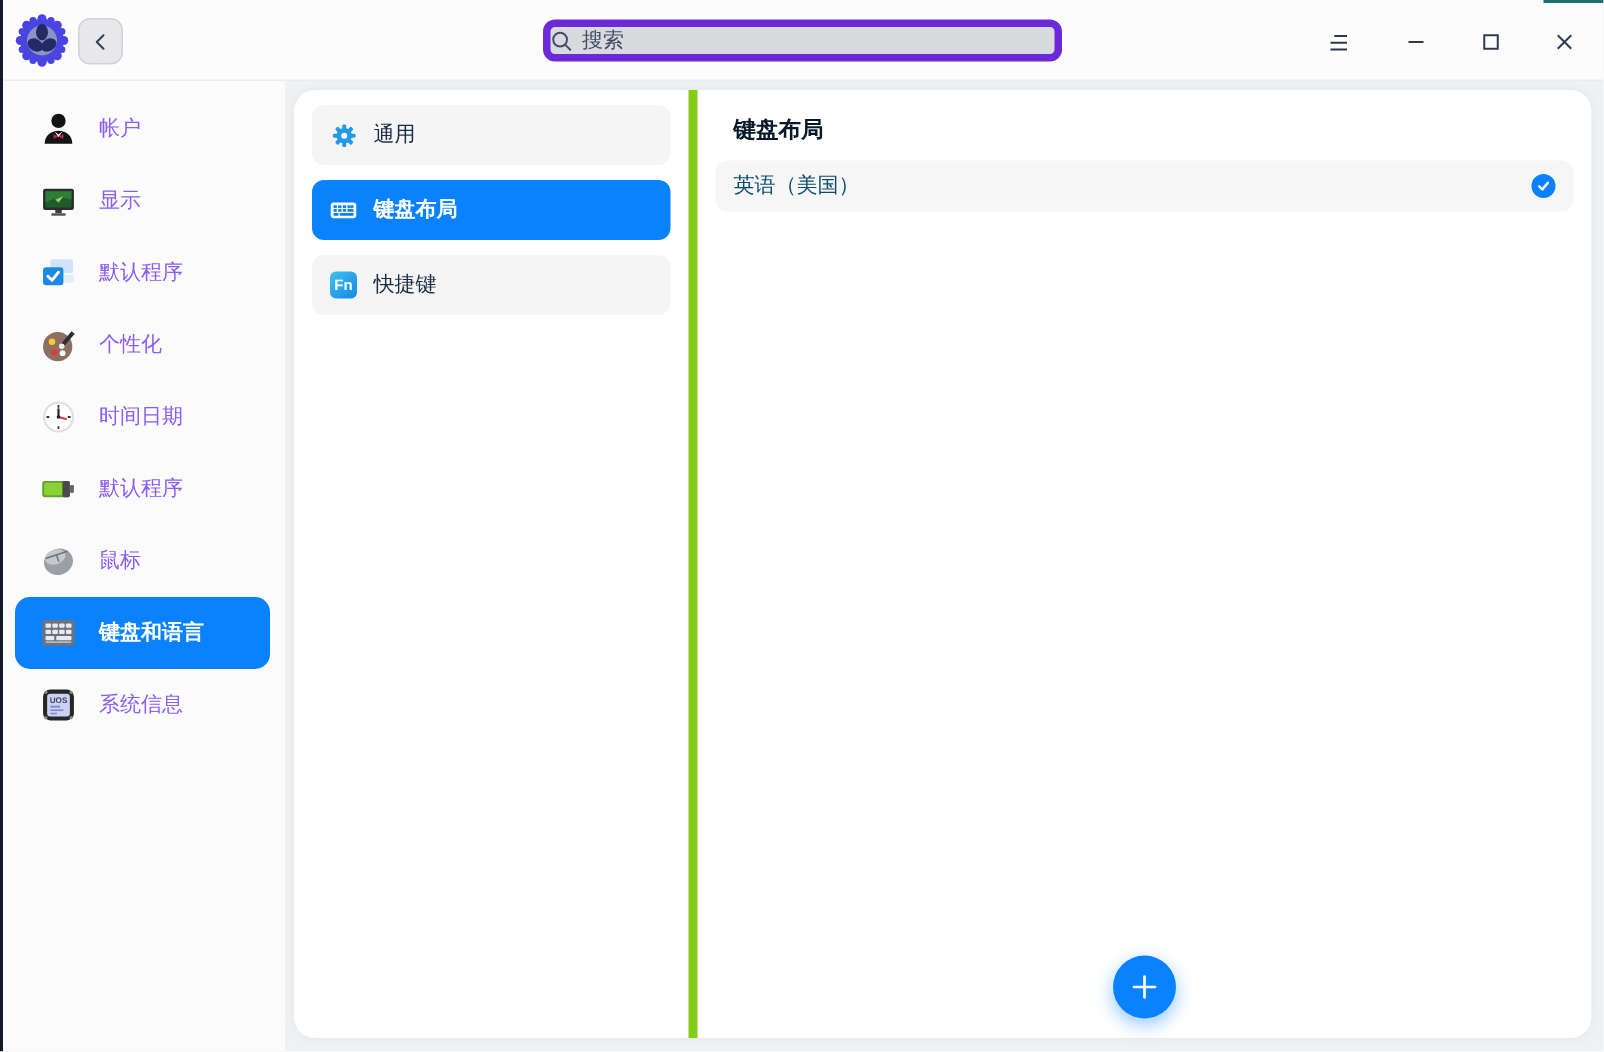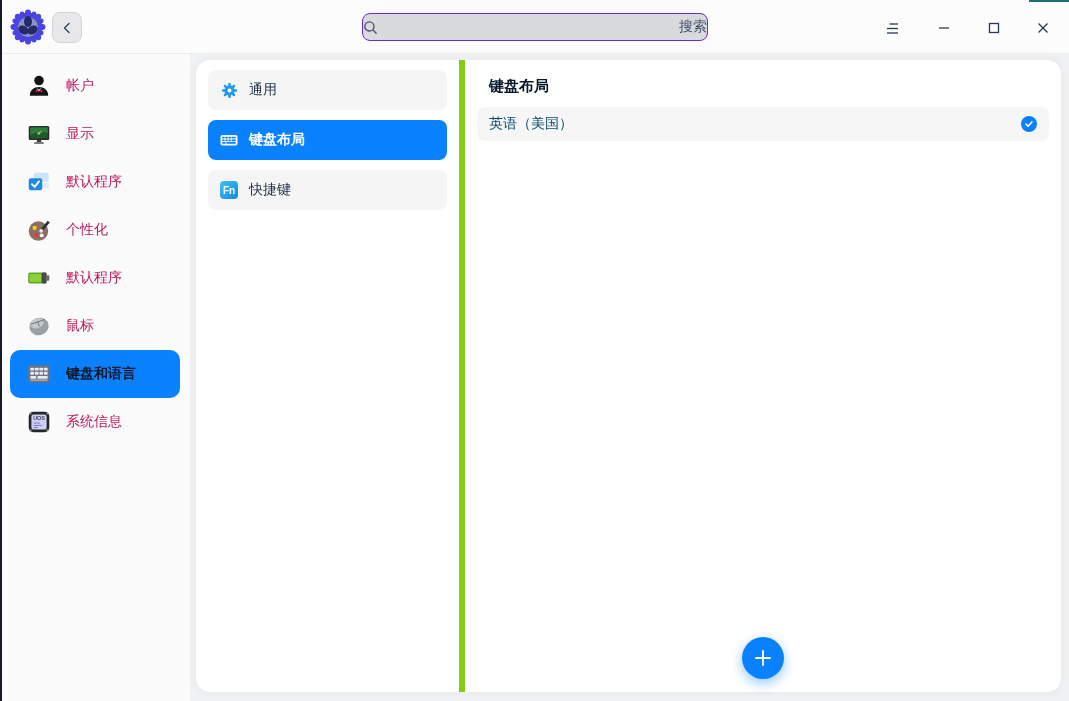--- a/index.html
+++ b/index.html
@@ -16,40 +16,40 @@
     background:#fcfcfd; border-bottom:1px solid #ececee;
   }
   .logo { position:absolute; left:10px; top:9px; width:36px; height:36px; }
   .back-btn {
     position:absolute; left:52px; top:12px; width:30px; height:31px;
     background:#e8e8ea; border:1px solid #d3d3d6; border-radius:8px;
     display:flex; align-items:center; justify-content:center; cursor:pointer;
   }
   .search-box {
     position:absolute; left:362px; top:13px; width:346px; height:28px;
-    background:#d8dade; border:1px solid #6d28d9; border-radius:8px;
-    display:flex; align-items:center; justify-content:space-between; gap:6px;
+    background:#d8dade; border:5px solid #6d28d9; border-radius:8px;
+    display:flex; align-items:center; justify-content:flex-start; gap:6px;
     font-size:14px; color:#414d68; cursor:text;
   }
   .tb-btn {
     position:absolute; top:14px; width:28px; height:28px;
     display:flex; align-items:center; justify-content:center; cursor:pointer;
   }
   .tb-menu { left:879px; } .tb-min { left:930px; } .tb-max { left:980px; } .tb-close { left:1029px; }
   
   .sidebar {
     position:absolute; left:0; top:54px; width:190px; height:647px;
     background:#fbfbfc; padding-top:8px;
   }
   .side-item {
     height:48px; margin:0 10px; padding-left:14px; border-radius:10px;
     display:flex; align-items:center; gap:12px;
-    font-size:14px; color:#be185d; cursor:pointer;
-  }
-  .side-item.selected { background:#0a82ff; color:#0f172a; font-weight:bold; }
+    font-size:14px; color:#8b5cf6; cursor:pointer;
+  }
+  .side-item.selected { background:#0a82ff; color:#ffffff; font-weight:bold; }
   .side-icon { width:30px; height:30px; flex:0 0 30px; display:flex; align-items:center; justify-content:center; }
   
   .card {
     position:absolute; left:196px; top:60px; width:865px; height:632px;
     background:#ffffff; border-radius:14px; box-shadow:0 0 8px rgba(0,0,0,0.05);
   }
   .subnav {
     position:absolute; left:0; top:0; width:269px; height:100%;
     border-right:6px solid #84cc16; padding:10px 12px;
   }
@@ -222,20 +222,38 @@
           <circle cx="14.5" cy="17" r="1.8" fill="#fafafa"></circle>
           <path d="M13 12 L20 3.5 L22 5 L15 13.2 z" fill="#263238"></path>
           <circle cx="14" cy="12.8" r="1.7" fill="#eceff1"></circle>
         </svg>
     </span>
     <span>个性化</span>
   </div>
 
 
 
+  <div class="side-item">
+    <span class="side-icon">
+      <svg width="26" height="26" viewBox="0 0 24 24">
+          <circle cx="12" cy="12" r="9.6" fill="#e0e0e0"></circle>
+          <circle cx="12" cy="12" r="8.2" fill="#ffffff"></circle>
+          <g stroke="#333" stroke-width="1.1">
+            <line x1="12" y1="4.6" x2="12" y2="6.3"></line>
+            <line x1="12" y1="17.7" x2="12" y2="19.4"></line>
+            <line x1="4.6" y1="12" x2="6.3" y2="12"></line>
+            <line x1="17.7" y1="12" x2="19.4" y2="12"></line>
+          </g>
+          <line x1="12" y1="12" x2="12" y2="7.2" stroke="#222" stroke-width="1.3" stroke-linecap="round"></line>
+          <line x1="12" y1="12" x2="16.6" y2="13.2" stroke="#e53935" stroke-width="1.3" stroke-linecap="round"></line>
+          <circle cx="12" cy="12" r="1.1" fill="#222"></circle>
+        </svg>
+    </span>
+    <span>时间日期</span>
+  </div>
 
   <div class="side-item">
     <span class="side-icon">
       <svg width="26" height="26" viewBox="0 0 24 24">
           <rect x="2" y="7" width="17" height="10" rx="1.6" fill="#61a52d"></rect>
           <rect x="3.2" y="8.2" width="11" height="7.6" rx="1" fill="#8bd136"></rect>
           <rect x="14.5" y="7" width="4.5" height="10" rx="1" fill="#4a4a4a"></rect>
           <rect x="19" y="9.5" width="2.5" height="5" rx="0.9" fill="#666"></rect>
         </svg>
     </span>

